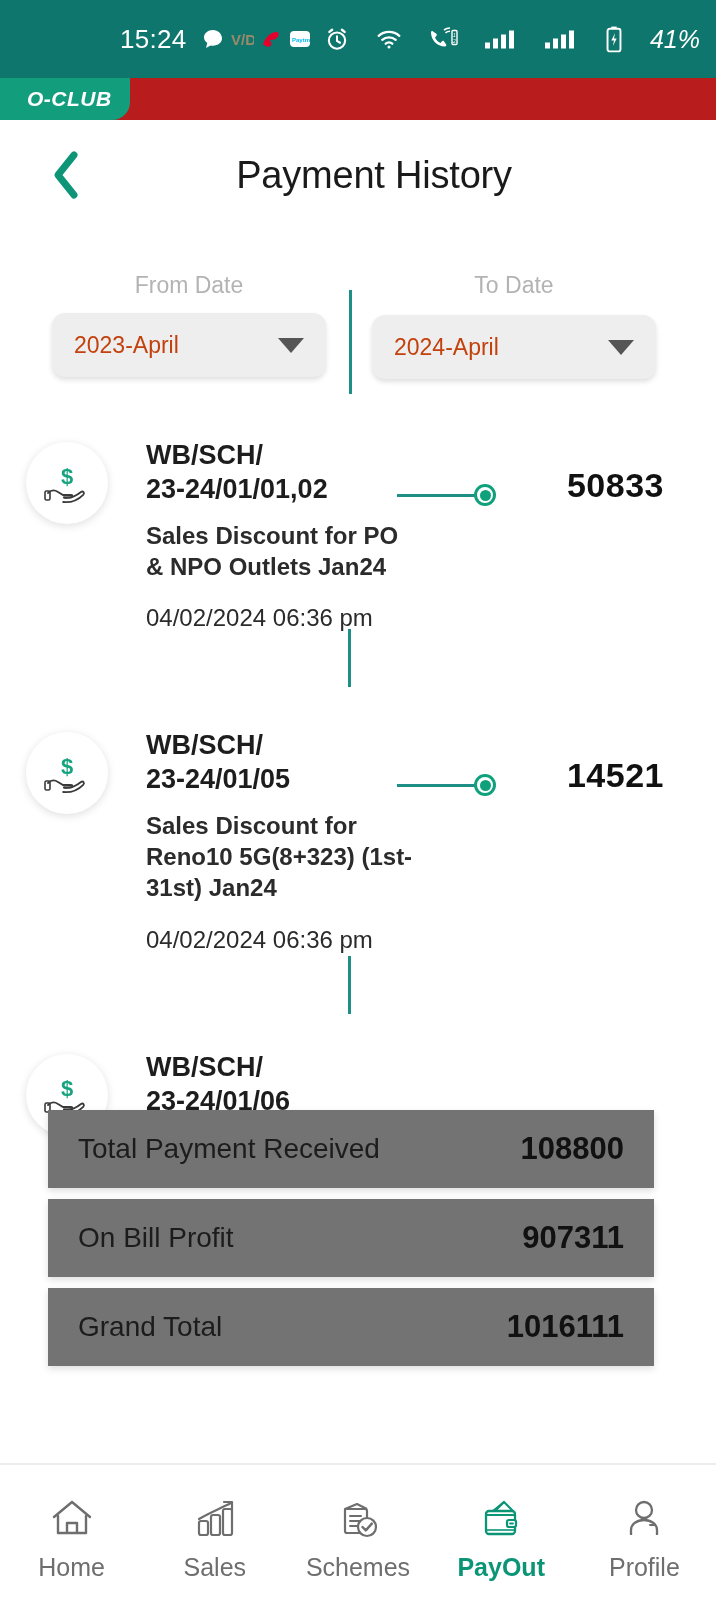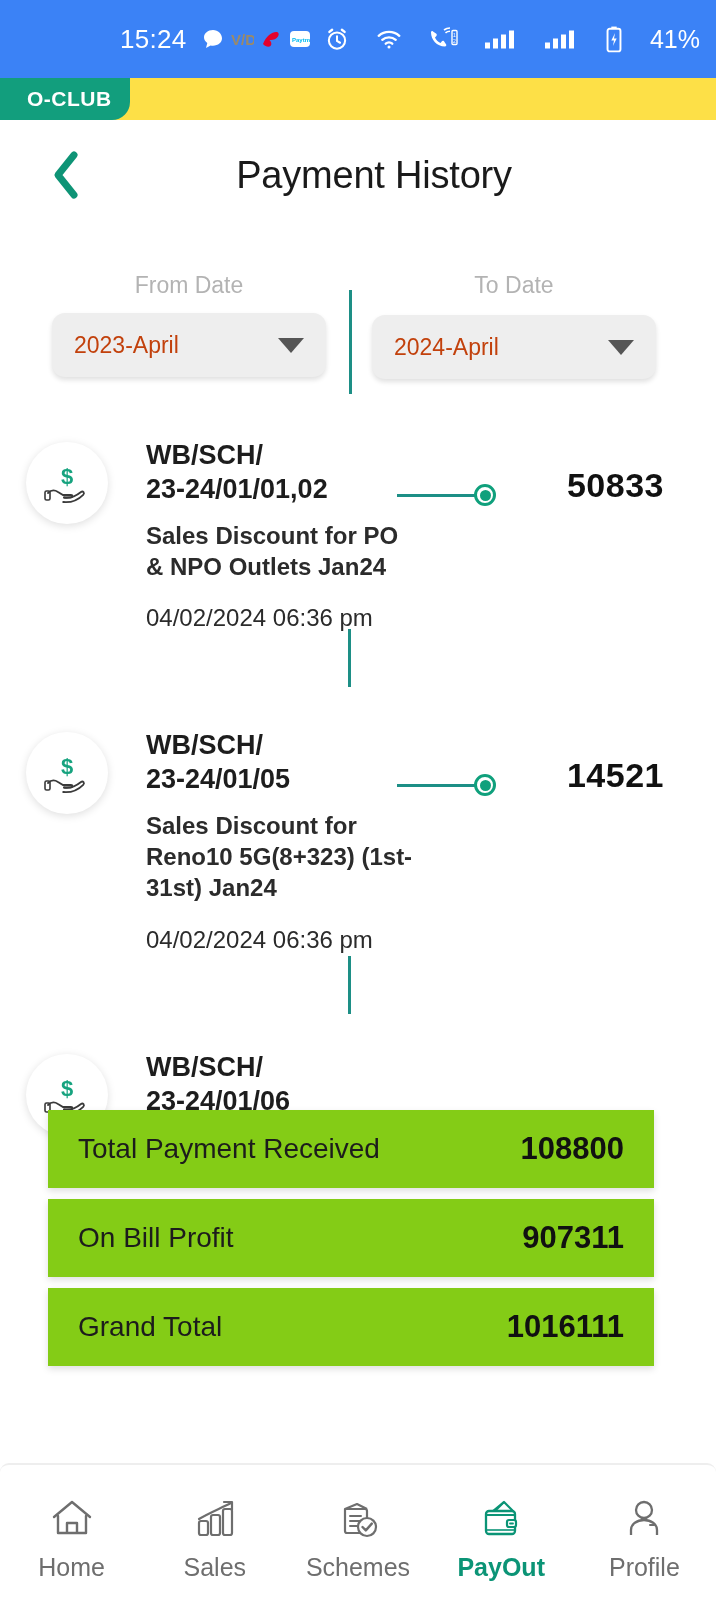--- a/index.html
+++ b/index.html
@@ -6,40 +6,40 @@
   html,body { width:716px; height:1600px; }
   body {
     font-family:"Liberation Sans", sans-serif;
     background:#ffffff;
     position:relative;
     overflow:hidden;
   }
 
   
   .statusbar{
-    height:78px; background:#3b82f6;
+    height:78px; background:#0f766e;
     display:flex; align-items:center;
     padding:0 18px 0 0;
     position:relative;
   }
   .sb-left{
     display:flex; align-items:center; gap:14px;
     margin-left:120px;
   }
   .sb-clock{ color:#fff; font-size:26px; letter-spacing:.3px; }
   .sb-notifs{ display:flex; align-items:center; gap:5px; }
   .sb-right{
     position:absolute; right:16px; top:50%;
     transform:translateY(-50%);
-    display:flex; align-items:center; gap:26px;
+    display:flex; align-items:center; gap:26px;font-style:italic;
   }
   .sb-batt-text{ color:#fff; font-size:25px; }
 
   
-  .tabstrip{ height:42px; background:#fde047; position:relative; }
+  .tabstrip{ height:42px; background:#b91c1c; position:relative;font-style:italic; }
   .oclub-tab{
     position:absolute; left:0; top:0;
     height:42px; width:130px;
     background:#129e7d;
     border-bottom-right-radius:18px;
     display:flex; align-items:center;
   }
   .oclub-tab span{
     color:#fff; font-size:21px; font-weight:bold;
     letter-spacing:.5px; margin-left:27px;
@@ -146,37 +146,37 @@
   .tl-vline{
     position:absolute; width:3px; background:#1d8f86;
   }
 
   
   .summary{
     position:absolute; left:48px; top:1110px;
     width:606px;
   }
   .sum-card{
-    background:#84cc16; height:78px;
+    background:#737373; height:78px;
     display:flex; align-items:center;
     justify-content:space-between;
     padding:0 30px;
     box-shadow:0 3px 7px rgba(0,0,0,.13);
     margin-bottom:11px;
   }
   .sum-label{ font-size:28px; color:#1c1c1c; }
   .sum-value{ font-size:31px; color:#111; font-weight:bold; }
 
   
   .bottomnav{
     position:absolute; left:0; bottom:0;
     width:716px; height:137px;
     background:#fff;
     border-top:2px solid #eeeeee;
-    display:flex; align-items:center;border-radius:9px;
+    display:flex; align-items:center;
   }
   .nav-item{
     flex:1; display:flex; flex-direction:column;
     align-items:center; justify-content:center;
     gap:10px; cursor:pointer; height:100%;
     padding-top:8px;
   }
   .nav-label{ font-size:25px; color:#6e6e6e; }
   .nav-item.active .nav-label{ color:#0b9476; font-weight:bold; }
   .nav-icon{ height:52px; display:flex; align-items:flex-end; }

